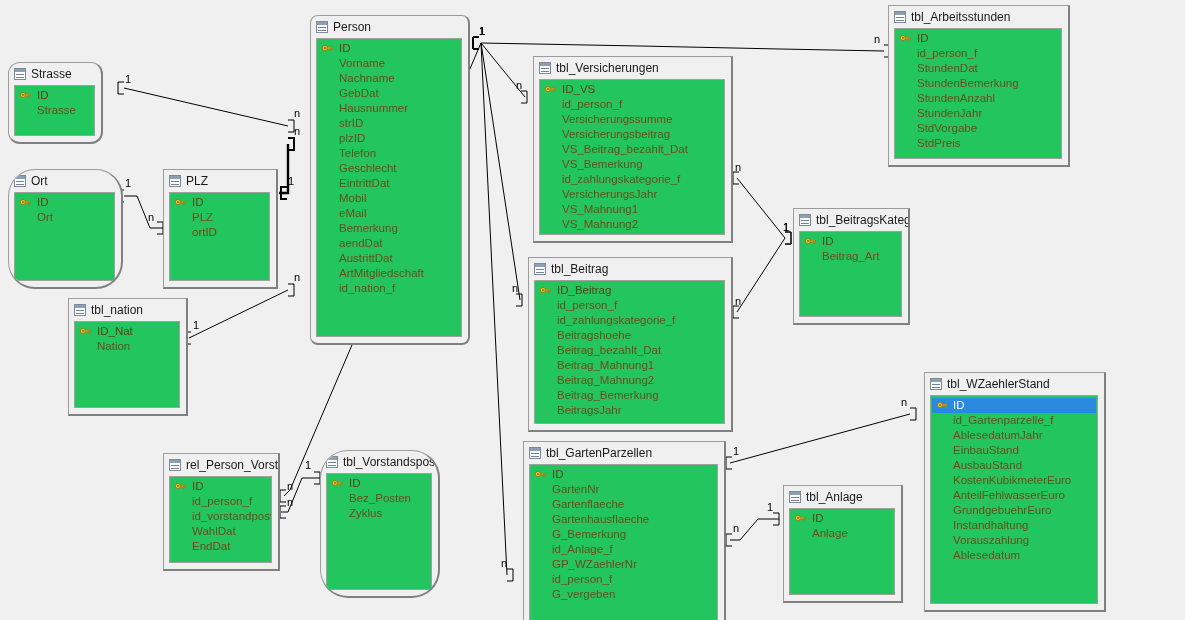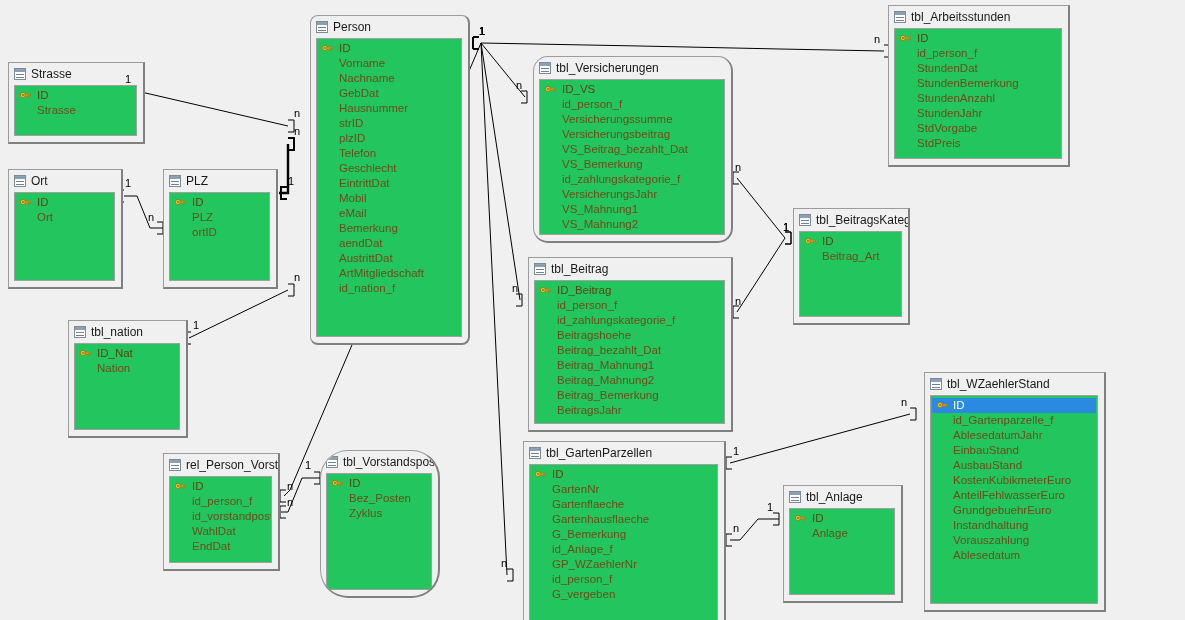--- a/index.html
+++ b/index.html
@@ -125,36 +125,36 @@
       <path d="M 737,312 L 785,238" fill="none" stroke="#000" stroke-width="1"></path>
       <path d="M 739,306 L 733,306 L 733,318 L 739,318" fill="none" stroke="#000" stroke-width="1"></path>
       <path d="M 785,232 L 791,232 L 791,244 L 785,244" fill="none" stroke="#000" stroke-width="1"></path>
       <path d="M 730,463 L 910,414" fill="none" stroke="#000" stroke-width="1"></path>
       <path d="M 732,457 L 726,457 L 726,469 L 732,469" fill="none" stroke="#000" stroke-width="1"></path>
       <path d="M 910,408 L 916,408 L 916,420 L 910,420" fill="none" stroke="#000" stroke-width="1"></path>
       <path d="M 779,519 L 758,519 L 740,540 L 730,540" fill="none" stroke="#000" stroke-width="1"></path>
       <path d="M 773,513 L 779,513 L 779,525 L 773,525" fill="none" stroke="#000" stroke-width="1"></path>
       <path d="M 732,534 L 726,534 L 726,546 L 732,546" fill="none" stroke="#000" stroke-width="1"></path>
     </svg>
-<div class="table-box" style="left: 8px; top: 62px; width: 137px; height: 82px;">
+<div class="table-box" style="left: 8px; top: 62px; width: 95px; height: 82px; border-radius: 12px;">
       <div class="tbl-header">
         <span class="tbl-icon"></span>
         <span class="tbl-title">Strasse</span>
       </div>
       <div class="field-list">
         <div class="field pk"><svg class="key-ico" viewBox="0 0 11 9" xmlns="http://www.w3.org/2000/svg">
             <circle cx="3" cy="4" r="2.6" fill="#f2c12e" stroke="#9a7412" stroke-width="0.8"></circle>
             <circle cx="3" cy="4" r="0.9" fill="#8a6a12"></circle>
             <rect x="5" y="3.2" width="5.4" height="1.7" fill="#f2c12e" stroke="#9a7412" stroke-width="0.7"></rect>
             <rect x="8.3" y="4.6" width="1.1" height="1.7" fill="#f2c12e" stroke="#9a7412" stroke-width="0.6"></rect>
           </svg><span>ID</span></div>
         <div class="field"><span>Strasse</span></div>
       </div>
     </div>
-    <div class="table-box" style="left: 8px; top: 169px; width: 115px; height: 120px;">
+    <div class="table-box" style="left: 8px; top: 169px; width: 115px; height: 120px; border-radius: 27px;">
       <div class="tbl-header">
         <span class="tbl-icon"></span>
         <span class="tbl-title">Ort</span>
       </div>
       <div class="field-list">
         <div class="field pk"><svg class="key-ico" viewBox="0 0 11 9" xmlns="http://www.w3.org/2000/svg">
             <circle cx="3" cy="4" r="2.6" fill="#f2c12e" stroke="#9a7412" stroke-width="0.8"></circle>
             <circle cx="3" cy="4" r="0.9" fill="#8a6a12"></circle>
             <rect x="5" y="3.2" width="5.4" height="1.7" fill="#f2c12e" stroke="#9a7412" stroke-width="0.7"></rect>
             <rect x="8.3" y="4.6" width="1.1" height="1.7" fill="#f2c12e" stroke="#9a7412" stroke-width="0.6"></rect>
@@ -171,21 +171,21 @@
         <div class="field pk"><svg class="key-ico" viewBox="0 0 11 9" xmlns="http://www.w3.org/2000/svg">
             <circle cx="3" cy="4" r="2.6" fill="#f2c12e" stroke="#9a7412" stroke-width="0.8"></circle>
             <circle cx="3" cy="4" r="0.9" fill="#8a6a12"></circle>
             <rect x="5" y="3.2" width="5.4" height="1.7" fill="#f2c12e" stroke="#9a7412" stroke-width="0.7"></rect>
             <rect x="8.3" y="4.6" width="1.1" height="1.7" fill="#f2c12e" stroke="#9a7412" stroke-width="0.6"></rect>
           </svg><span>ID</span></div>
         <div class="field"><span>PLZ</span></div>
         <div class="field"><span>ortID</span></div>
       </div>
     </div>
-    <div class="table-box" style="left: 68px; top: 320px; width: 120px; height: 118px;">
+    <div class="table-box" style="left: 68px; top: 298px; width: 120px; height: 118px;">
       <div class="tbl-header">
         <span class="tbl-icon"></span>
         <span class="tbl-title">tbl_nation</span>
       </div>
       <div class="field-list">
         <div class="field pk"><svg class="key-ico" viewBox="0 0 11 9" xmlns="http://www.w3.org/2000/svg">
             <circle cx="3" cy="4" r="2.6" fill="#f2c12e" stroke="#9a7412" stroke-width="0.8"></circle>
             <circle cx="3" cy="4" r="0.9" fill="#8a6a12"></circle>
             <rect x="5" y="3.2" width="5.4" height="1.7" fill="#f2c12e" stroke="#9a7412" stroke-width="0.7"></rect>
             <rect x="8.3" y="4.6" width="1.1" height="1.7" fill="#f2c12e" stroke="#9a7412" stroke-width="0.6"></rect>
@@ -216,21 +216,21 @@
         <div class="field"><span>EintrittDat</span></div>
         <div class="field"><span>Mobil</span></div>
         <div class="field"><span>eMail</span></div>
         <div class="field"><span>Bemerkung</span></div>
         <div class="field"><span>aendDat</span></div>
         <div class="field"><span>AustrittDat</span></div>
         <div class="field"><span>ArtMitgliedschaft</span></div>
         <div class="field"><span>id_nation_f</span></div>
       </div>
     </div>
-    <div class="table-box" style="left: 533px; top: 56px; width: 200px; height: 187px; border-radius: 15px;">
+    <div class="table-box" style="left: 533px; top: 56px; width: 200px; height: 187px;">
       <div class="tbl-header">
         <span class="tbl-icon"></span>
         <span class="tbl-title">tbl_Versicherungen</span>
       </div>
       <div class="field-list">
         <div class="field pk"><svg class="key-ico" viewBox="0 0 11 9" xmlns="http://www.w3.org/2000/svg">
             <circle cx="3" cy="4" r="2.6" fill="#f2c12e" stroke="#9a7412" stroke-width="0.8"></circle>
             <circle cx="3" cy="4" r="0.9" fill="#8a6a12"></circle>
             <rect x="5" y="3.2" width="5.4" height="1.7" fill="#f2c12e" stroke="#9a7412" stroke-width="0.7"></rect>
             <rect x="8.3" y="4.6" width="1.1" height="1.7" fill="#f2c12e" stroke="#9a7412" stroke-width="0.6"></rect>

